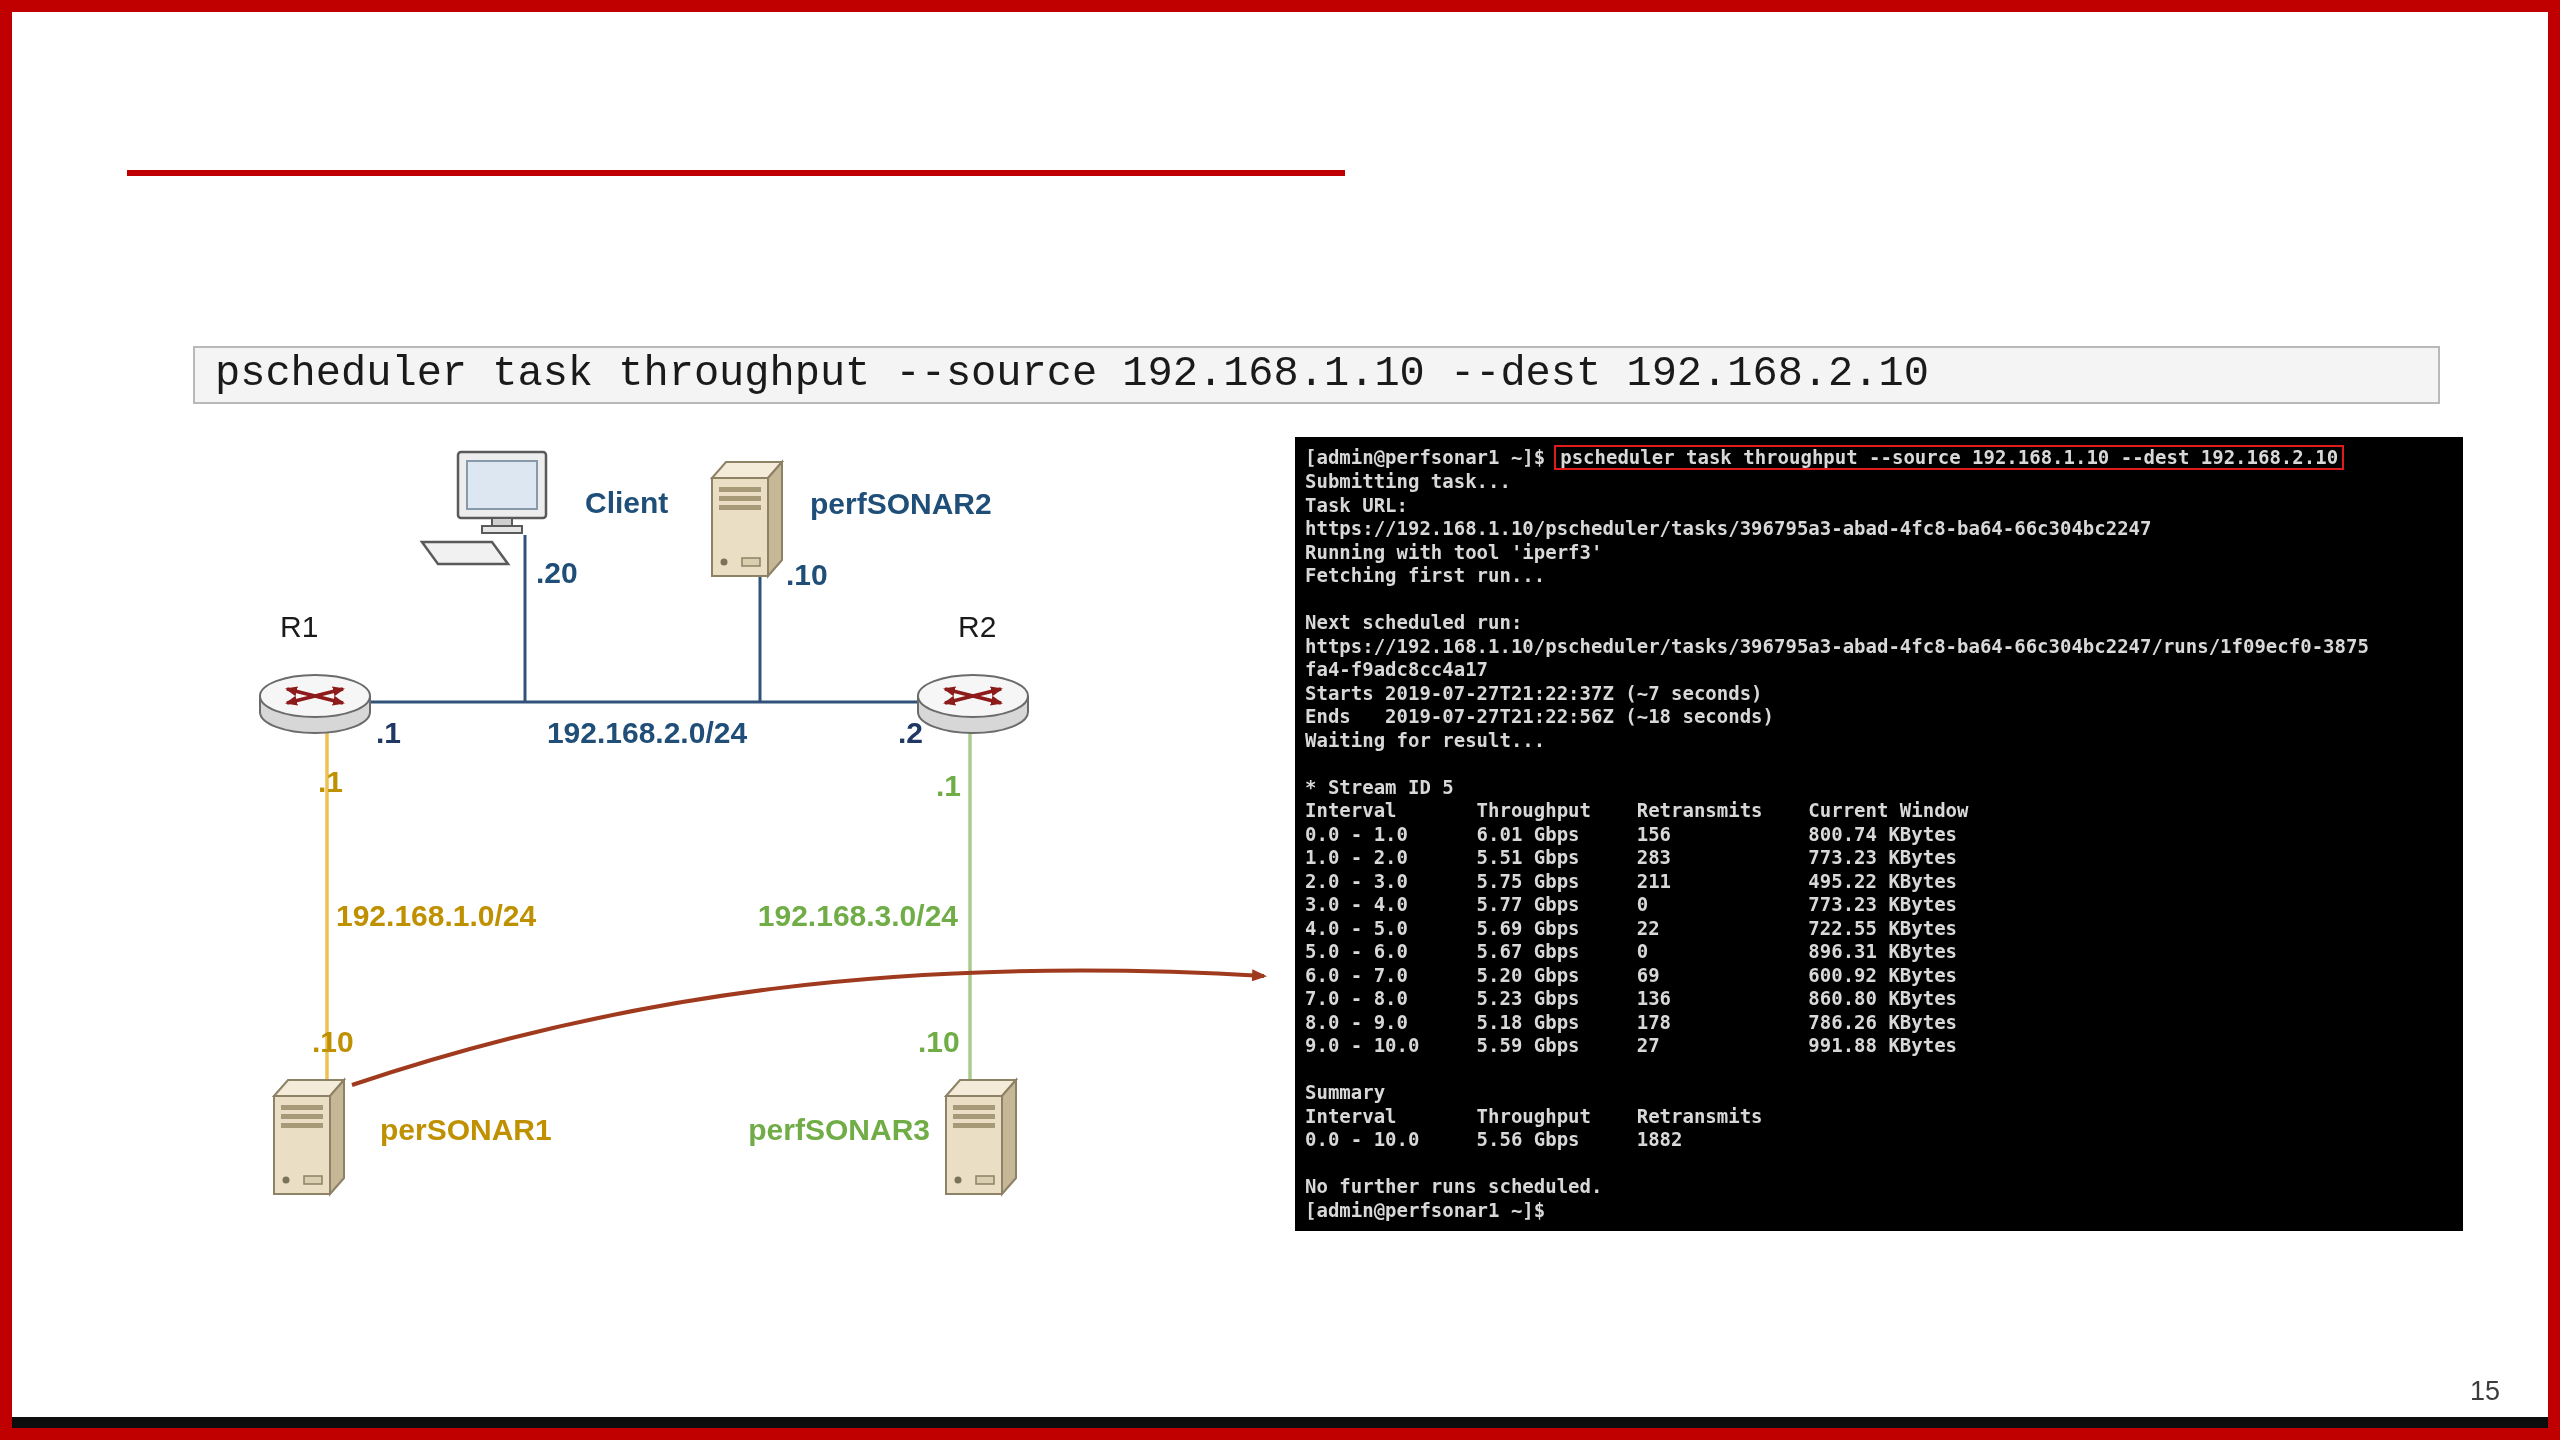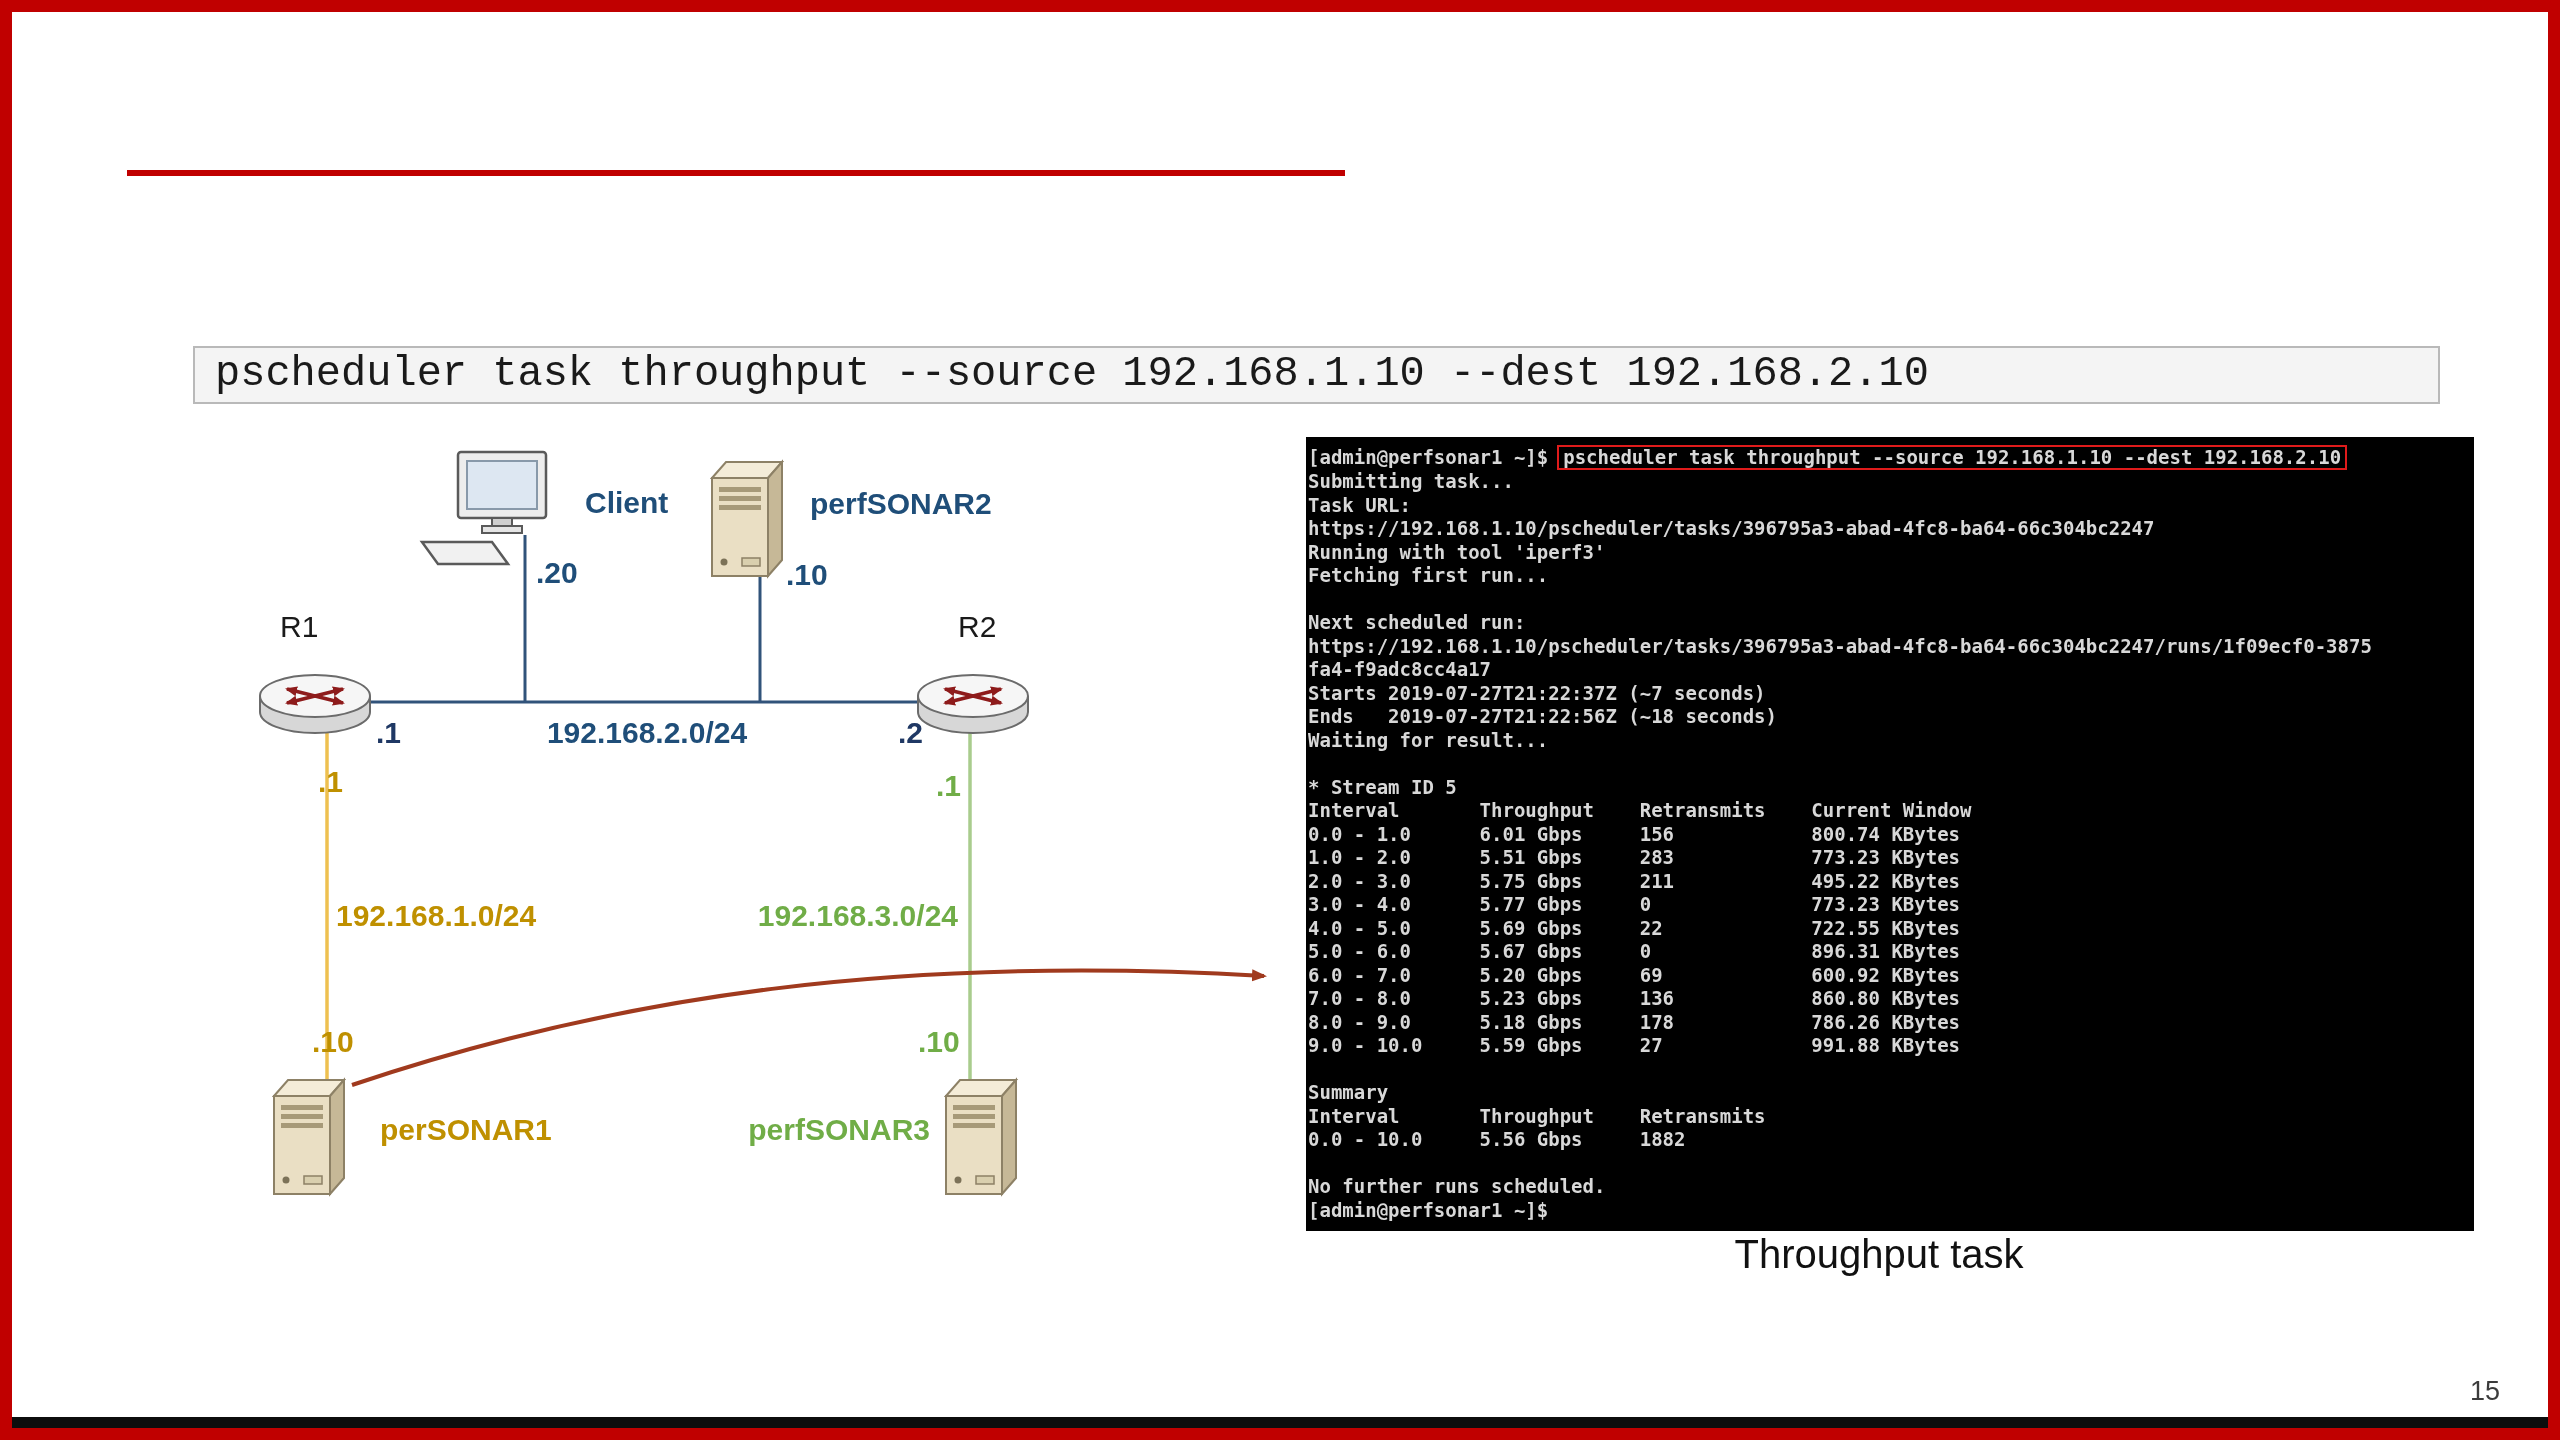--- a/index.html
+++ b/index.html
@@ -26,22 +26,22 @@
   .t-gold  { fill:#bf9000; }
   .t-green { fill:#70ad47; }
   .t-navy  { fill:#1f3864; }
   .t-black { fill:#1a1a1a; }
   .fs30 { font-size:30px; }
   .b    { font-weight:700; }
   .sb   { font-weight:600; }
 
   .terminal {
     position:absolute; left:1283px; top:425px; width:1168px; height:794px; box-sizing:border-box;
-    background:#000000; color:#d8d8d8; padding:8px 2px; overflow:hidden;
-    font-family:"DejaVu Sans Mono", monospace; font-size:19px; line-height:23.5px; font-weight:700;margin-left:11px;
+    background:#000000; color:#d8d8d8; padding:8px 10px; overflow:hidden;
+    font-family:"DejaVu Sans Mono", monospace; font-size:19px; line-height:23.5px; font-weight:700;
   }
   .term-first { white-space:pre; height:25px; }
   .cmd-highlight {
     border:2px solid #e01b1b; padding:0 4px; margin-left:9px; display:inline-block; line-height:21px;
   }
   .terminal pre { margin:0; white-space:pre; font:inherit; }
 
   .caption { position:absolute; top:1220px; font-size:40px; color:#111111; text-align:center; }
   .caption-left  { left:288px;  width:640px; }
   .caption-right { left:1283px; width:1168px; }
@@ -169,17 +169,16 @@
 
   <svg class="arrow-overlay" viewBox="0 0 2536 1416">
     <defs>
       <marker id="red-arrowhead" markerWidth="16" markerHeight="14" refX="12" refY="6" orient="auto" markerUnits="userSpaceOnUse">
         <path d="M0,0 L15,6 L0,12 Z" fill="#a03a1e"></path>
       </marker>
     </defs>
     <path d="M 340 1073 C 608 983, 888 943, 1252 964" fill="none" stroke="#a03a1e" stroke-width="4" marker-end="url(#red-arrowhead)"></path>
   </svg>
 
-  <div class="caption caption-right">Throughput task</div>
 
   <div class="page-number">15</div>
   <div class="bottom-bar"></div>
 </div>
 
 </body></html>

